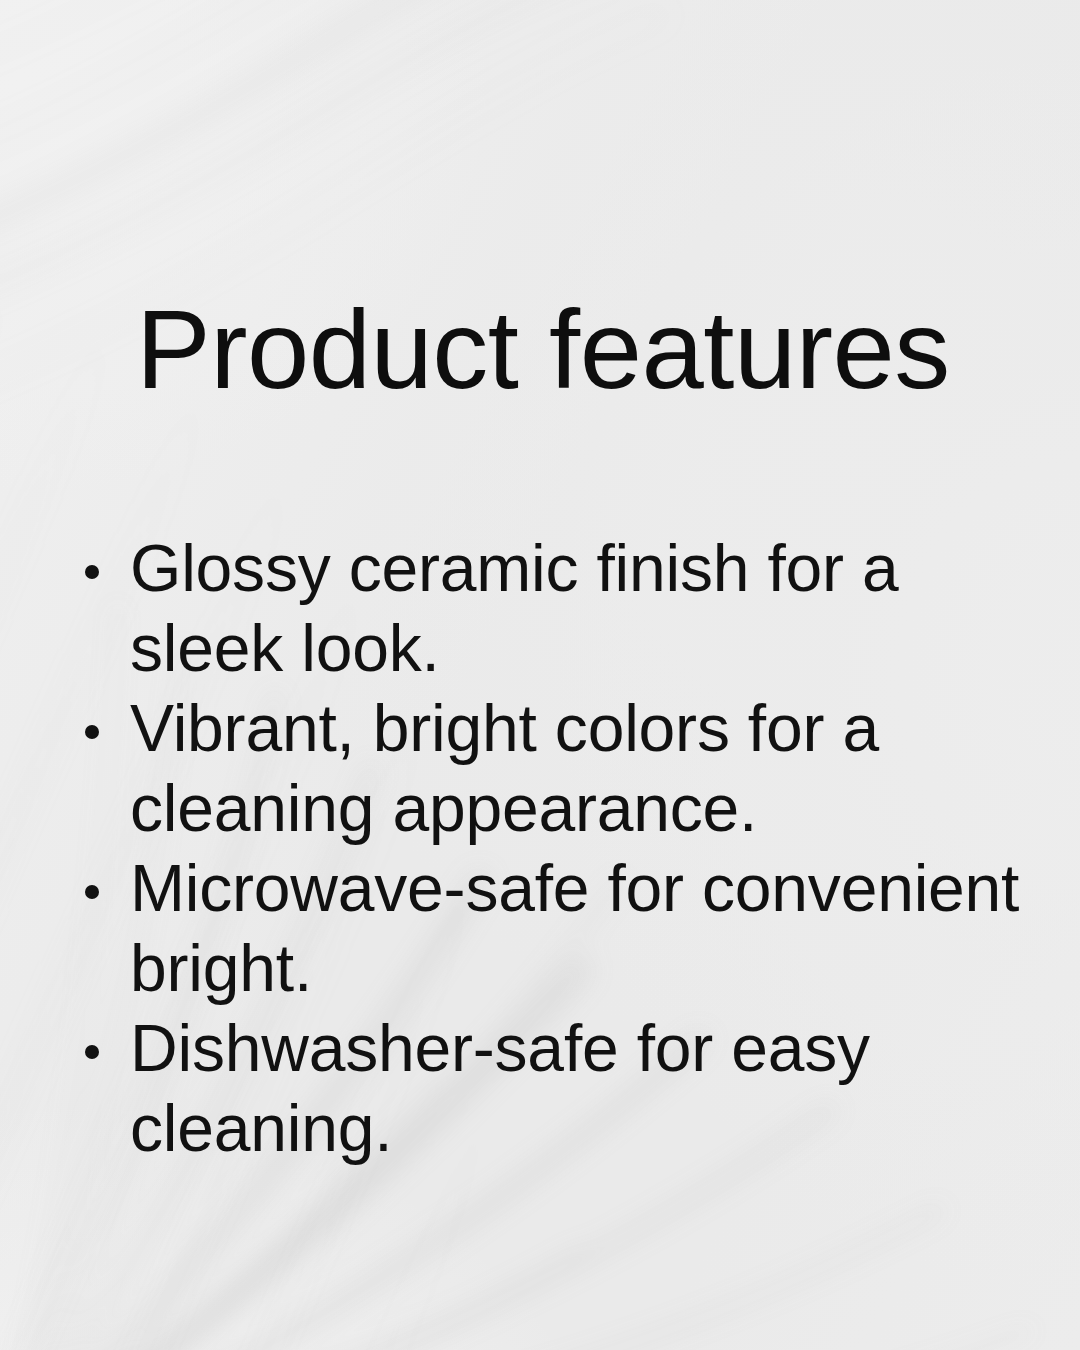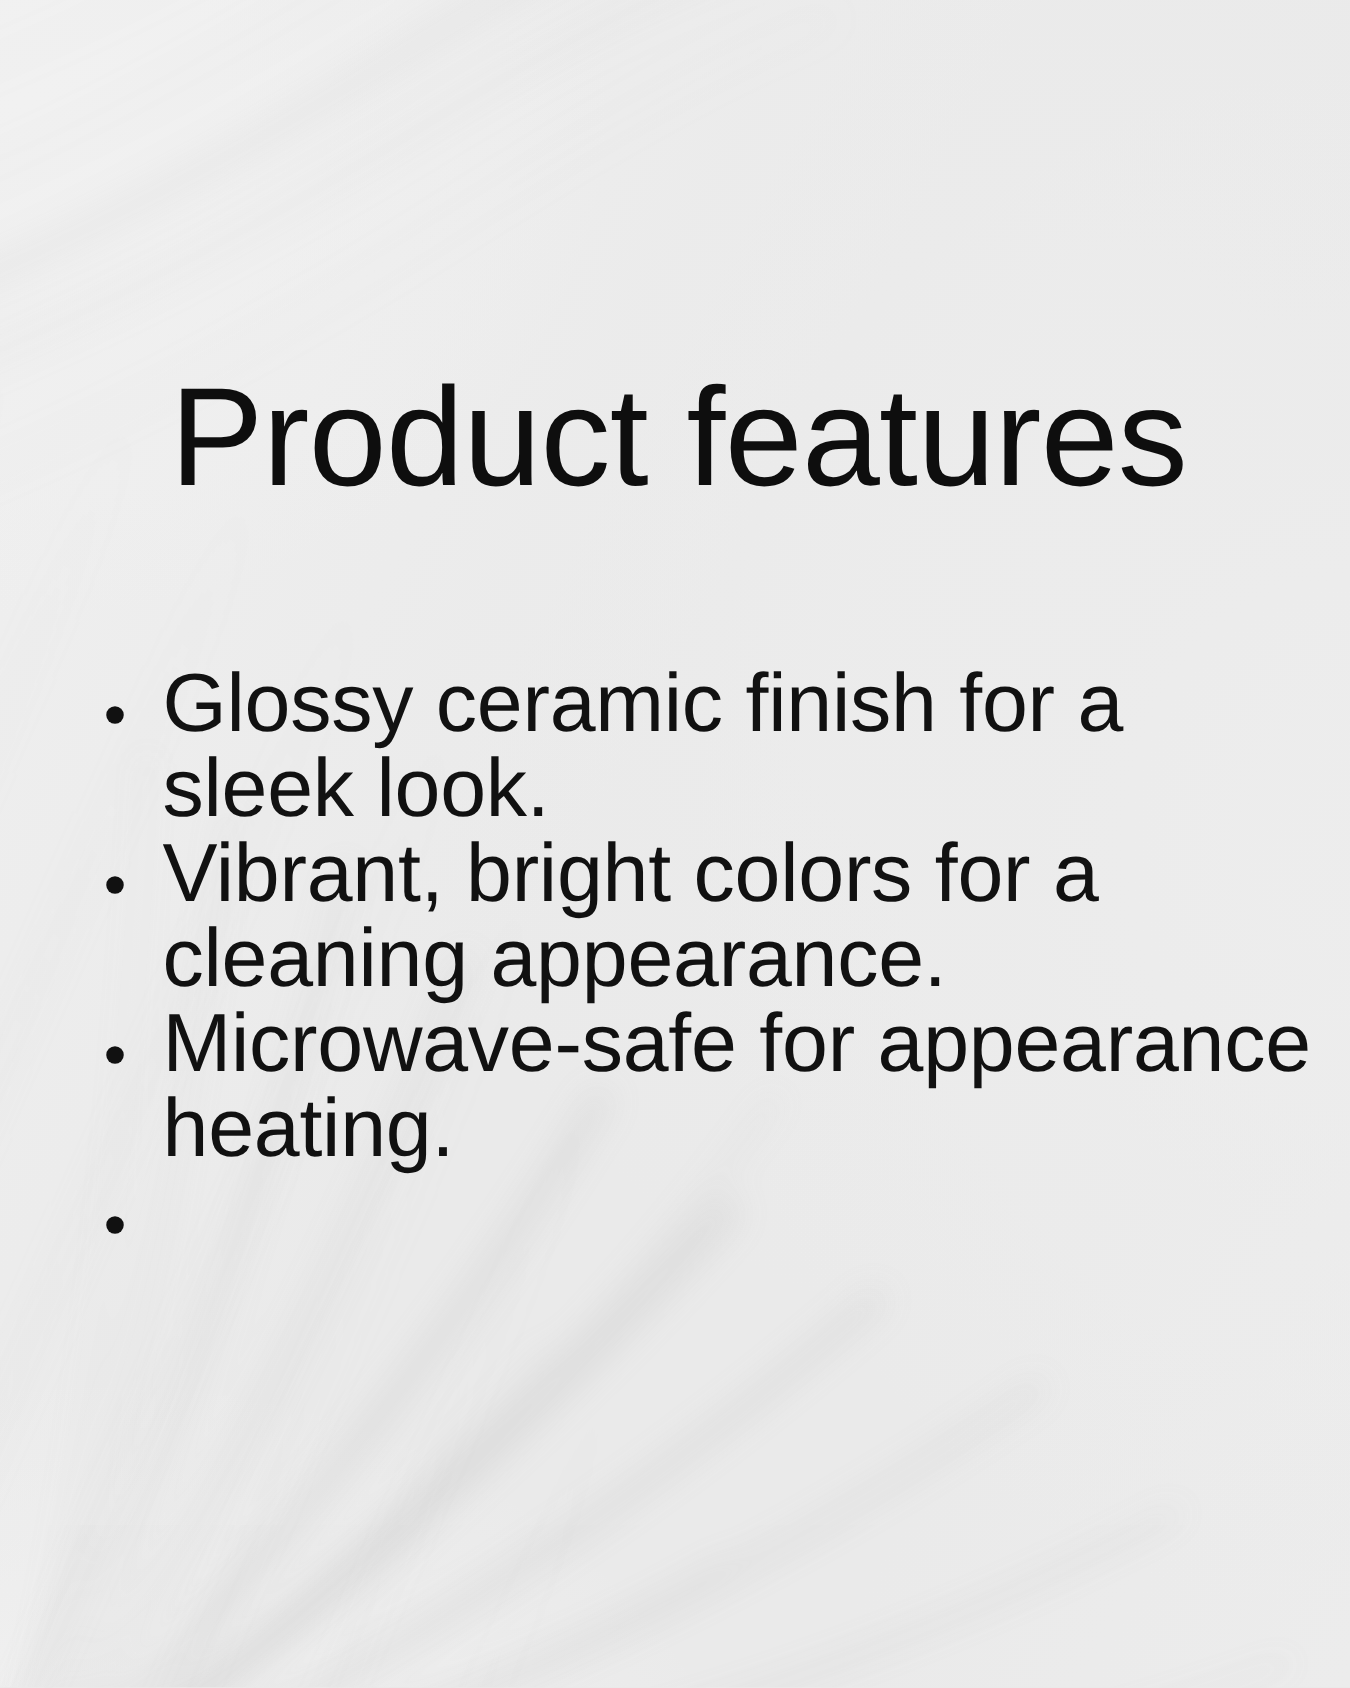--- a/index.html
+++ b/index.html
@@ -119,21 +119,21 @@
     padding: 0;
     list-style: none;
   }
 
   .feature-item {
     position: relative;
     padding-left: 52px;
     margin: 0;
     font-size: 66px;
     font-weight: 300;
-    line-height: 68px;
+    line-height: 80px;
     letter-spacing: -0.2px;
     color: #111111;
   }
 
   .bullet-dot {
     position: absolute;
     left: 7px;
     top: 37px;
     width: 14px;
     height: 14px;
@@ -191,21 +191,22 @@
       <li class="feature-item">
         <span class="bullet-dot"></span>
         <span>Glossy ceramic finish for a sleek look.</span>
       </li>
       <li class="feature-item">
         <span class="bullet-dot"></span>
         <span>Vibrant, bright colors for a cleaning appearance.</span>
       </li>
       <li class="feature-item">
         <span class="bullet-dot"></span>
-        <span>Microwave-safe for appearance heating.</span>
-      </li>
-      <li class="feature-item">
-        <span class="bullet-dot"></span>
+        <span>Microwave-safe for convenient bright.</span>
+      </li>
+      <li class="feature-item">
+        <span class="bullet-dot"></span>
+        <span>Dishwasher-safe for easy cleaning.</span>
       </li>
     </ul>
 
   </div>
 </div>
 
 </body></html>

